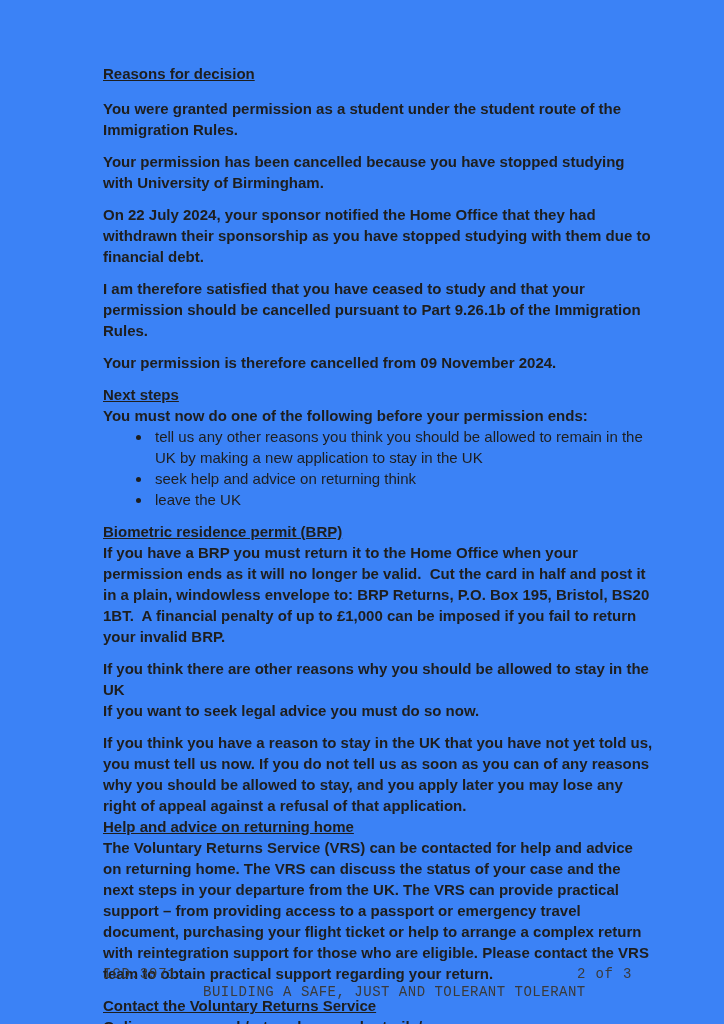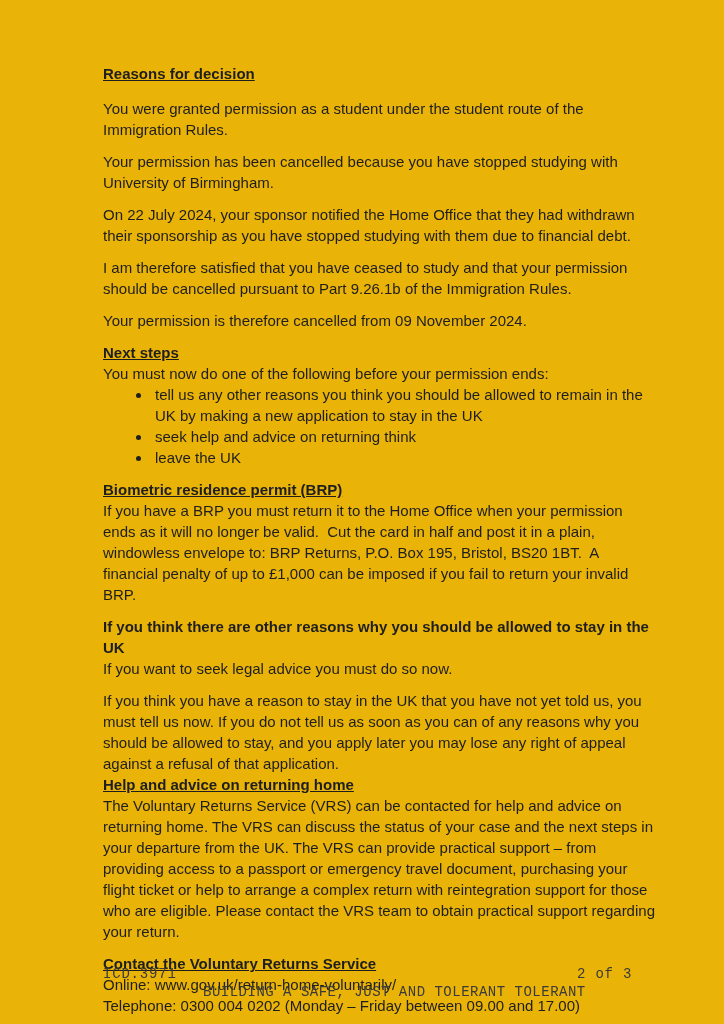--- a/index.html
+++ b/index.html
@@ -4,36 +4,37 @@
 <style>
   html, body {
     margin: 0;
     padding: 0;
     background: #ffffff;
   }
   .page {
     position: relative;
     width: 724px;
     height: 1024px;
-    background: #eab308;
+    background: #3b82f6;
     overflow: hidden;
     font-family: "Liberation Sans", sans-serif;
     color: #1e1e1e;
   }
   .content {
     position: absolute;
     left: 103px;
     top: 63px;
     width: 552px;
     font-size: 15px;
     line-height: 21px;
   }
   .para {
     margin: 0 0 11px 0;
     white-space: pre-wrap;
+    font-weight: bold;
   }
   .para.tight {
     margin-bottom: 0;
   }
   .heading {
     font-weight: bold;
     text-decoration: underline;
     margin: 0;
   }
   .heading.spaced-after {

